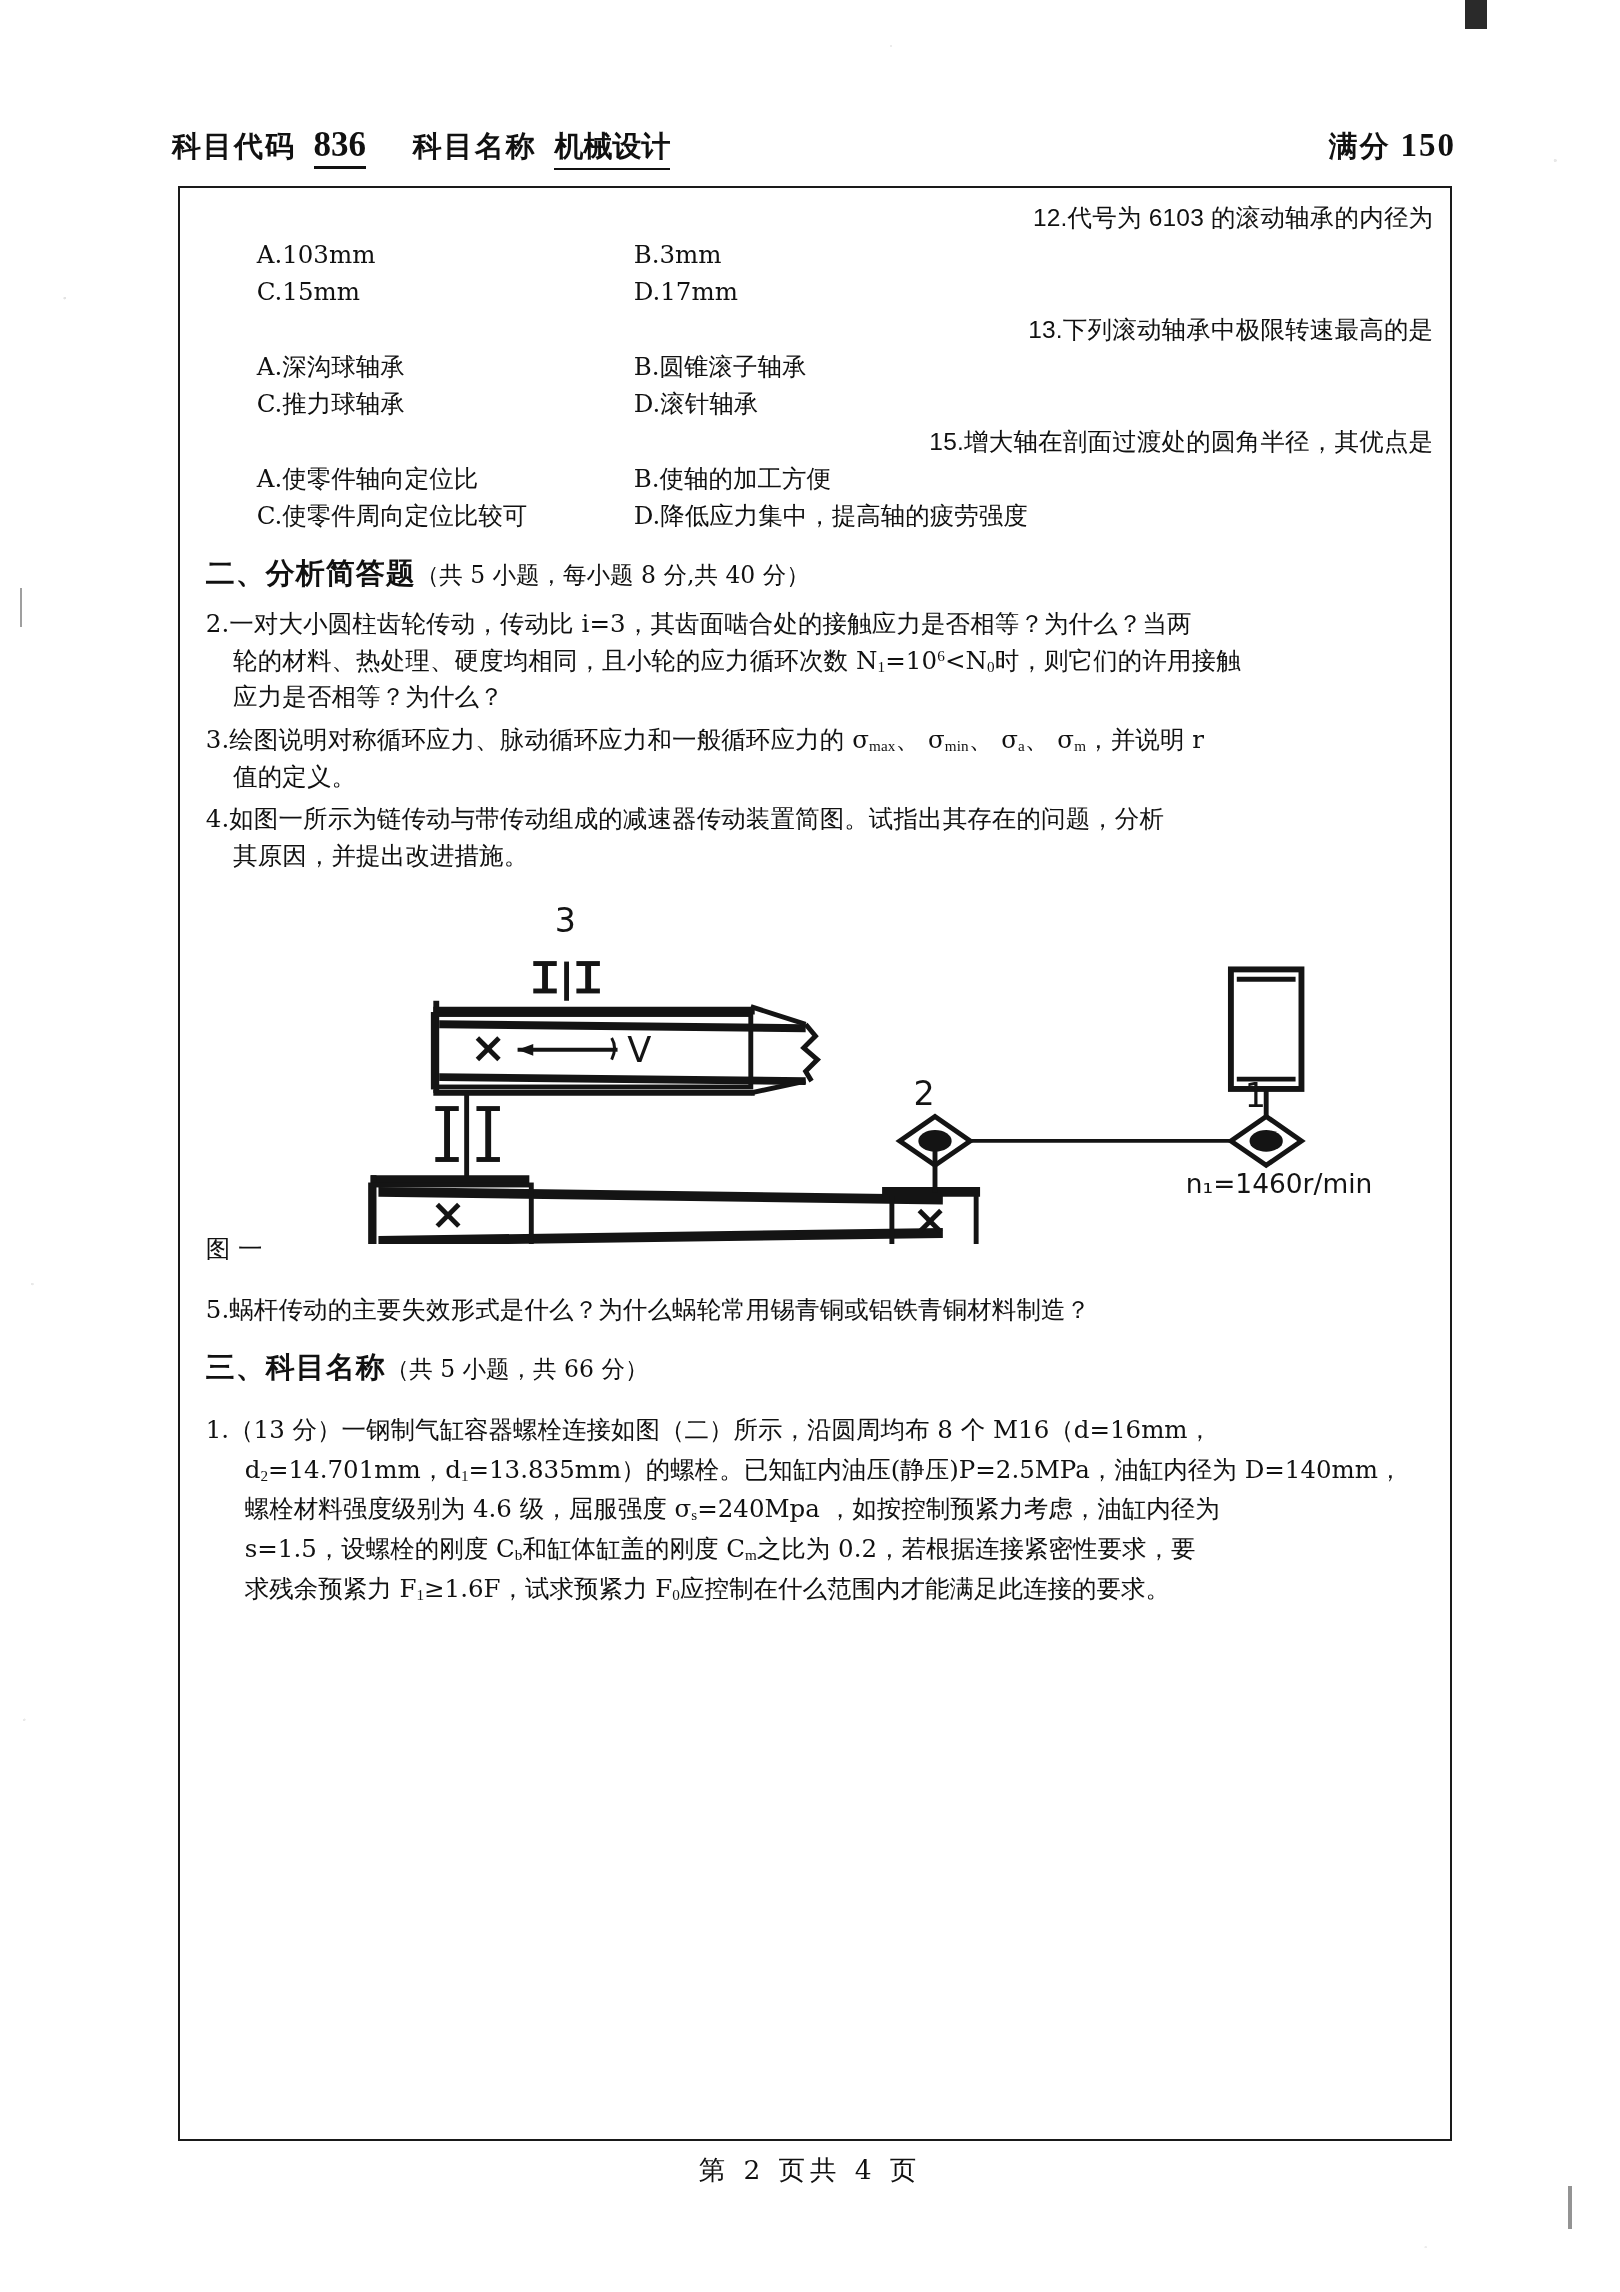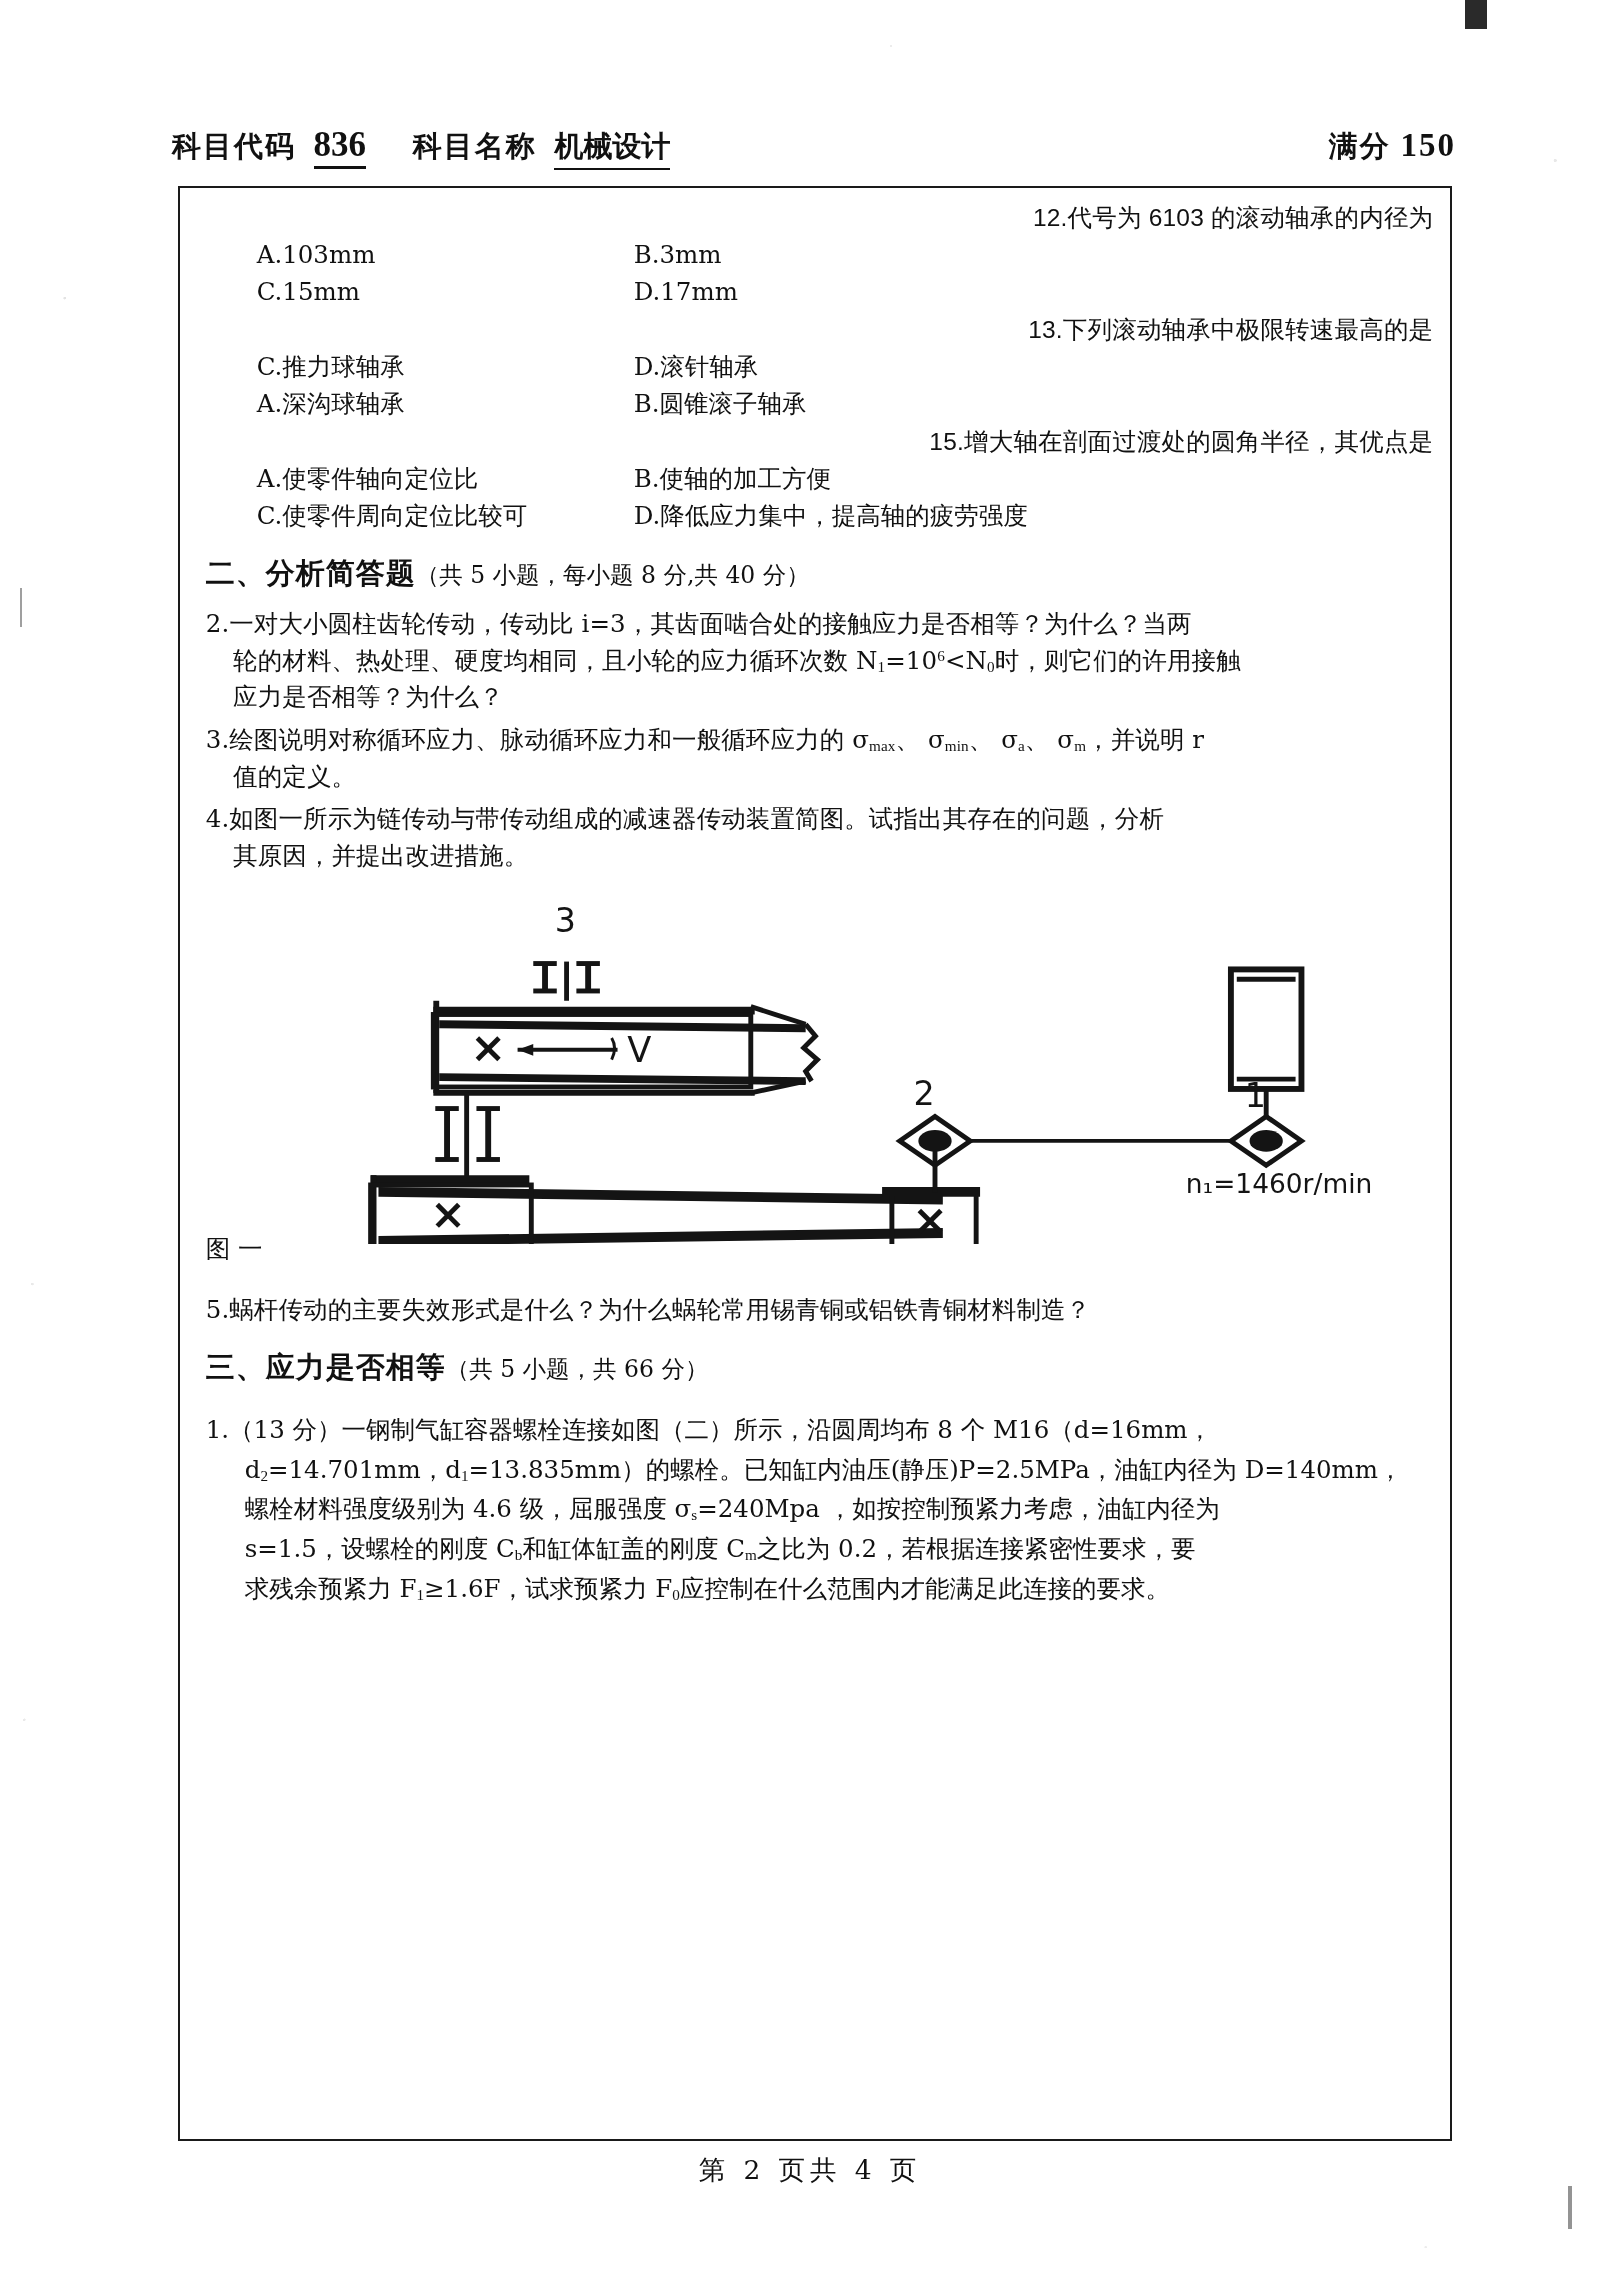--- a/index.html
+++ b/index.html
@@ -206,26 +206,26 @@
     </div>
     <div class="mcq-opts">
       <span class="col-a">C.15mm</span>
       <span class="col-b">D.17mm</span>
     </div>
   </div>
 
   <div class="mcq">
     <div class="mcq-stem"><span>13.</span><span>下列滚动轴承中极限转速最高的是</span></div>
     <div class="mcq-opts">
+      <span class="col-a">A.深沟球轴承</span>
+      <span class="col-b">B.圆锥滚子轴承</span>
+    </div>
+    <div class="mcq-opts">
       <span class="col-a">C.推力球轴承</span>
       <span class="col-b">D.滚针轴承</span>
-    </div>
-    <div class="mcq-opts">
-      <span class="col-a">A.深沟球轴承</span>
-      <span class="col-b">B.圆锥滚子轴承</span>
     </div>
   </div>
 
 
   <div class="mcq">
     <div class="mcq-stem"><span>15.</span><span>增大轴在剖面过渡处的圆角半径，其优点是</span></div>
     <div class="mcq-opts">
       <span class="col-a">A.使零件轴向定位比</span>
       <span class="col-b">B.使轴的加工方便</span>
     </div>
@@ -356,21 +356,21 @@
     </svg>
   </div>
 
   <div class="fig-caption">图 一</div>
 
   <div class="q" style="margin-top:27px;">
     <span class="ln">5.蜗杆传动的主要失效形式是什么？为什么蜗轮常用锡青铜或铝铁青铜材料制造？</span>
   </div>
 
   <div class="sec-head">
-    <span>三、应力是否相等</span><span class="sub">（共 5 小题，共 66 分）</span>
+    <span>三、科目名称</span><span class="sub">（共 5 小题，共 66 分）</span>
   </div>
 
   <div class="calc">
     <span class="ln">1.（13 分）一钢制气缸容器螺栓连接如图（二）所示，沿圆周均布 8 个 M16（d=16mm，</span>
     <span class="ln ind"><span>d</span><sub>2</sub><span>=14.701mm，d</span><sub>1</sub><span>=13.835mm）的螺栓。已知缸内油压(静压)P=2.5MPa，油缸内径为 D=140mm，</span></span>
     <span class="ln ind"><span>螺栓材料强度级别为 4.6 级，屈服强度 σ</span><sub>s</sub><span>=240Mpa ，如按控制预紧力考虑，油缸内径为</span></span>
     <span class="ln ind"><span>s=1.5，设螺栓的刚度 C</span><sub>b</sub><span>和缸体缸盖的刚度 C</span><sub>m</sub><span>之比为 0.2，若根据连接紧密性要求，要</span></span>
     <span class="ln ind"><span>求残余预紧力 F</span><sub>1</sub><span>≥1.6F，试求预紧力 F</span><sub>0</sub><span>应控制在什么范围内才能满足此连接的要求。</span></span>
   </div>
 

